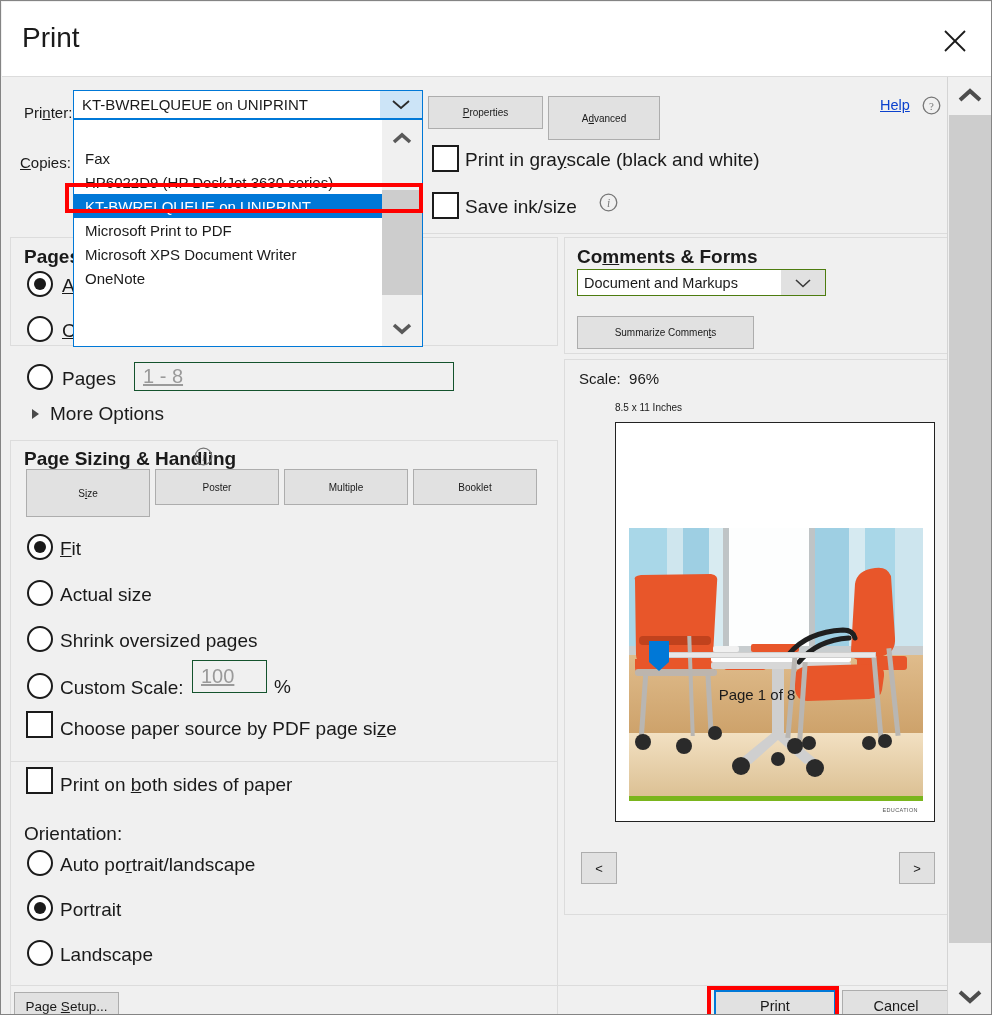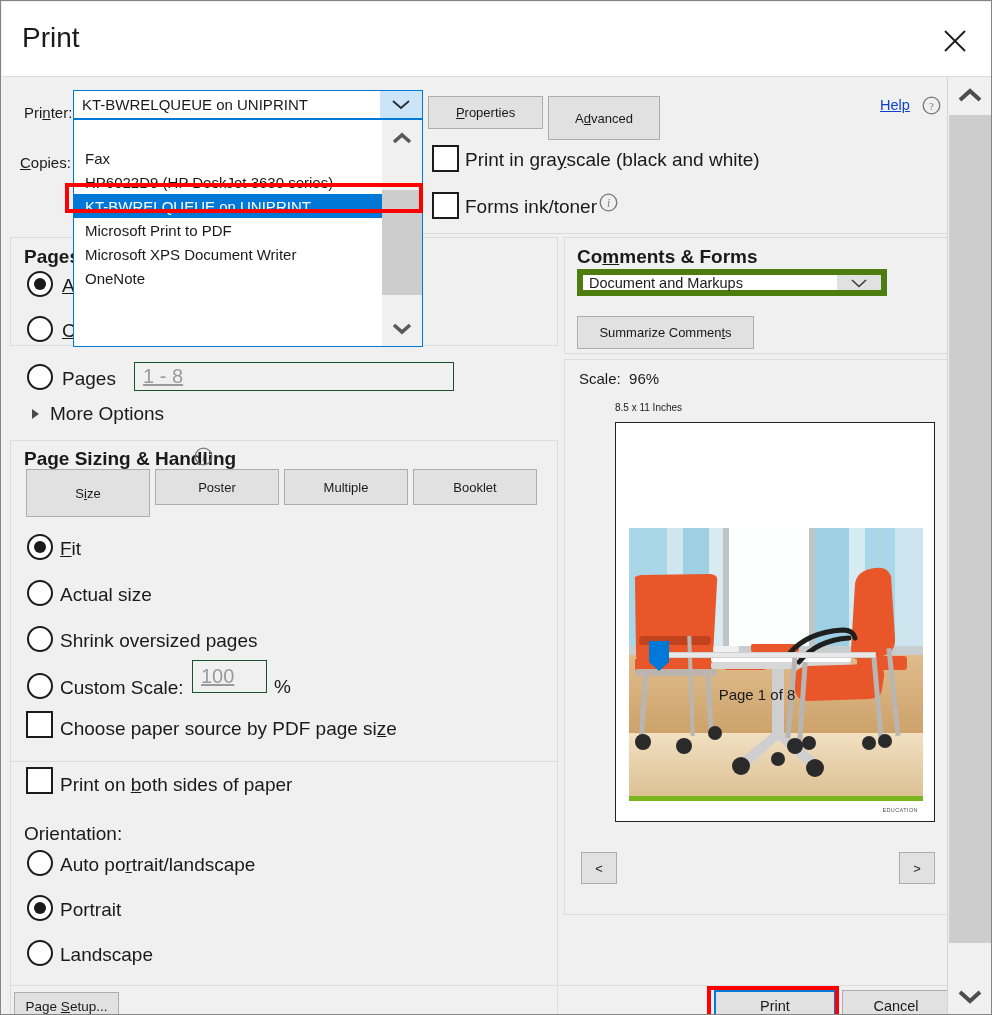--- a/index.html
+++ b/index.html
@@ -82,21 +82,21 @@
     font-weight: bold;
     font-size: 14.5px;
     color: #000;
   }
 
   
   .btn {
     background: #e1e1e1;
     border: 1px solid #adadad;
     font-family: "Liberation Sans", sans-serif;
-    font-size: 13px;
+    font-size: 10px;
     color: #1a1a1a;
     display: flex; align-items: center; justify-content: center;
     cursor: pointer;
     position: absolute;
     user-select: none;
   }
 
   .radio {
     position: absolute;
     width: 26px; height: 26px;
@@ -271,22 +271,22 @@
     text-align: center; font-size: 15px; color: #1a1a1a;
   }
   .help-link {
     position: absolute;
     color: #0b41cd; text-decoration: underline; font-size: 14.5px;
     cursor: pointer;
   }
 
   #comments-combo {
     position: absolute;
-    left: 575px; top: 268px; width: 310px; height: 27px;
-    border: 6px solid #4d7c0f; background: #e1e1e1;
+    left: 575px; top: 268px; width: 249px; height: 27px;
+    border: 1px solid #4d7c0f; background: #e1e1e1;
     display: flex;
   }
   #comments-combo .cc-text {
     flex: 1; background: #ffffff; display: flex; align-items: center;
     padding-left: 6px; font-size: 14.5px; color: #1a1a1a;
   }
   #comments-combo .cc-arrow {
     width: 44px; display: flex; align-items: center; justify-content: center;
     cursor: pointer;
   }
@@ -328,21 +328,21 @@
       <svg width="19" height="19" viewBox="0 0 19 19">
         <circle cx="9.5" cy="9.5" r="8.3" fill="none" stroke="#767676" stroke-width="1.3"></circle>
         <text x="9.5" y="13.6" text-anchor="middle" font-family="Liberation Serif, serif" font-size="11" fill="#767676">?</text>
       </svg>
     </div>
 
     <div class="checkbox" style="left:430px; top:68px;"></div>
     <div class="lbl" style="left:463px; top:72px;">Print in gra<span class="u">y</span>scale (black and white)</div>
 
     <div class="checkbox" style="left:430px; top:115px;"></div>
-    <div class="lbl" style="left:463px; top:119px;">Forms ink/toner</div>
+    <div class="lbl" style="left:463px; top:119px;">Save ink/size</div>
     <div style="position:absolute; left:597px; top:116px;">
       <svg width="19" height="19" viewBox="0 0 19 19">
         <circle cx="9.5" cy="9.5" r="8.3" fill="none" stroke="#767676" stroke-width="1.3"></circle>
         <text x="9.5" y="13.8" text-anchor="middle" font-family="Liberation Serif, serif" font-style="italic" font-size="11.5" fill="#767676">i</text>
       </svg>
     </div>
 
     <div class="divider-h" style="left:418px; top:156px; width:530px;"></div>
 
     <div class="panel" style="left:8px; top:160px; width:548px; height:109px;"></div>

